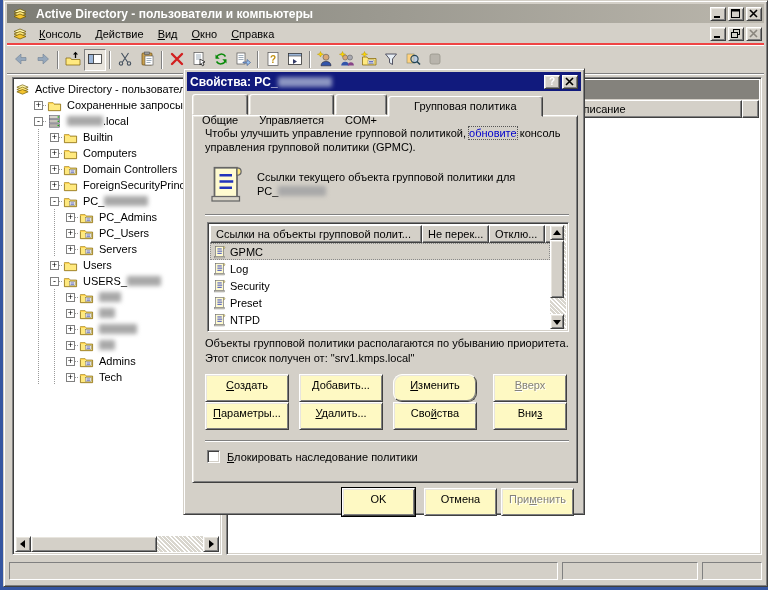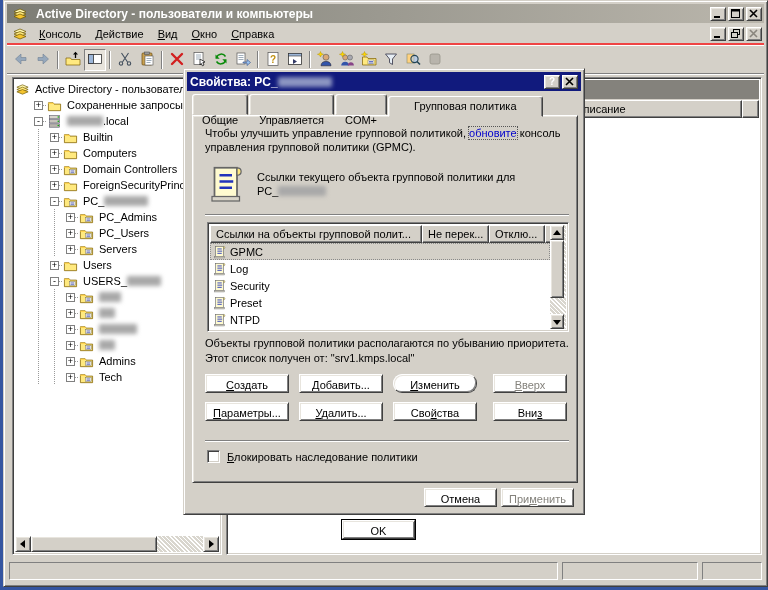--- a/index.html
+++ b/index.html
@@ -89,21 +89,21 @@
   .lv-head{position:absolute;left:2px;top:2px;right:18px;height:18px;display:flex;overflow:hidden}
   .lv-body{position:absolute;left:2px;top:20px;right:18px;bottom:2px;overflow:hidden}
   .lv-row{display:flex;align-items:center;height:17px;padding-left:3px;white-space:nowrap}
   .lv-row.sel{background:#d4d0c8;outline:1px dotted #8a8a8a;outline-offset:-1px}
   .lv-row .ticon{width:17px}
   .lv-scroll{position:absolute;right:2px;top:2px;bottom:2px;width:16px;
        background-image:repeating-linear-gradient(45deg,#fff 0 1px,#d9d6ce 1px 3px)}
   .lv-scroll .sbtn{position:absolute;left:0;width:14px;height:15px}
   .note{position:absolute;left:12px;top:220px;width:368px;line-height:15px}
   .btnzone{position:absolute;left:12px;top:258px;width:364px;height:70px}
-  .btn{position:absolute;height:19px;background:#ffffff;text-align:center;line-height:20px;
+  .btn{position:absolute;height:28px;background:#fef9c3;text-align:center;line-height:20px;
        border:1px solid;border-color:#fff #404040 #404040 #fff;
        box-shadow:inset 1px 1px 0 #e8e5de,inset -1px -1px 0 #808080}
   .btn.disabled{color:#84827c;text-shadow:1px 1px 0 #fff}
   .btn.default{box-shadow:0 0 0 1px #000,inset 1px 1px 0 #e8e5de,inset -1px -1px 0 #808080}
   .chk{position:absolute;left:14px;top:334px;display:flex;align-items:center}
   .chk .box{width:13px;height:13px;background:#fff;margin-right:7px;flex:none;
        border:1px solid;border-color:#808080 #fff #fff #808080;
        box-shadow:inset 1px 1px 0 #404040,inset -1px -1px 0 #d4d0c8}
   .footer{position:absolute;left:0;top:419px;width:100%;height:24px}
   u{text-decoration:underline}
@@ -822,17 +822,17 @@
 
     <div class="etched" style="left:12px;top:324px;width:364px"></div>
 
     <div class="chk">
       <span class="box"></span>
       <span id="chk-label"><u>Б</u>локировать наследование политики</span>
     </div>
   </div>
 
   <div class="footer" id="footer">
-      <span class="btn default" style="left: 158px; top: 0px; width: 73px; margin-top: 32px;">OK</span>
+      <span class="btn default" style="left: 158px; top: 0px; width: 73px;">OK</span>
       <span class="btn" style="left: 240px; top: 0px; width: 73px;">Отмена</span>
       <span class="btn disabled" style="left: 317px; top: 0px; width: 73px;">При<u>м</u>енить</span>
     </div>
 </div>
 
 </body></html>

